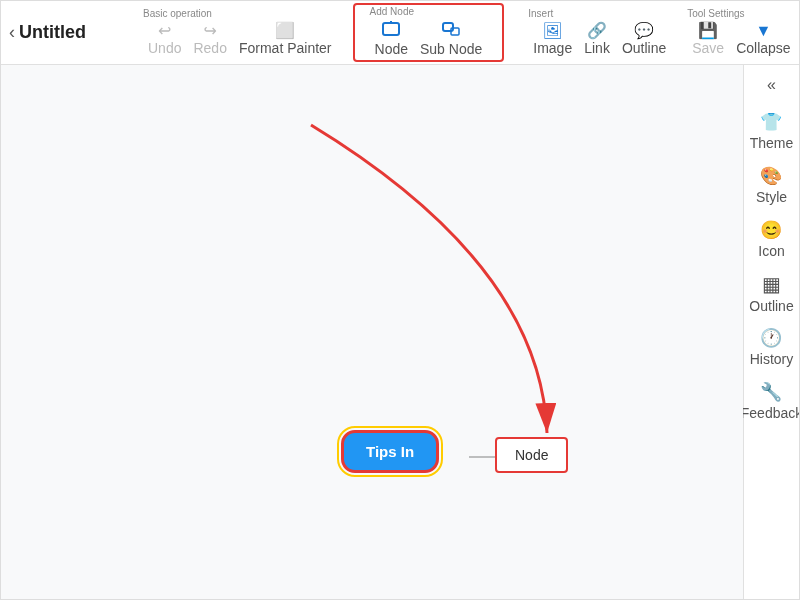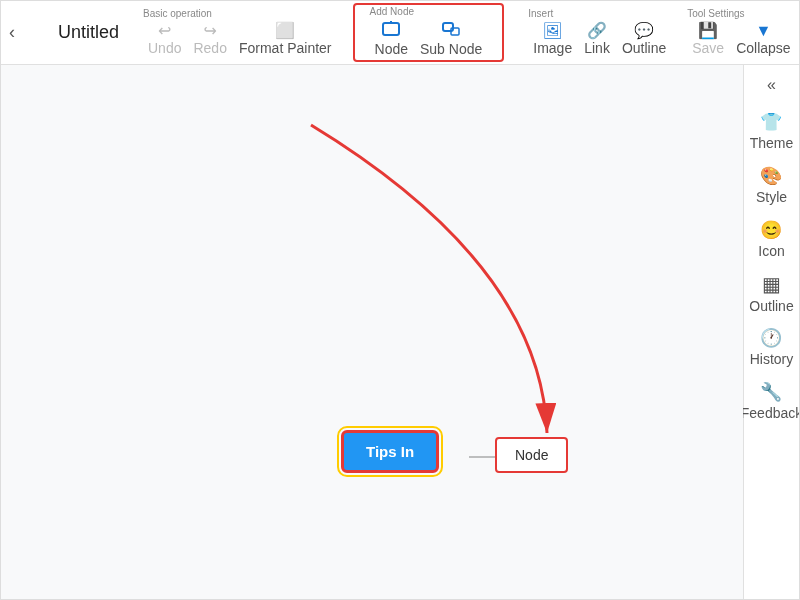--- a/index.html
+++ b/index.html
@@ -32,25 +32,24 @@
       align-items: center;
       justify-content: center;
       cursor: pointer;
       color: #555;
       font-size: 18px;
       margin-right: 4px;
     }
 
     .doc-title {
       font-size: 18px;
-      font-weight: 400;
+      font-weight: 700;
       color: #222;
       min-width: 100px;
       margin-right: 12px;
-      text-align: right;
     }
 
     .toolbar-divider {
       width: 1px;
       height: 40px;
       background: #e0e0e0;
       margin: 0 4px;
     }
 
     .toolbar-group {
@@ -210,21 +209,21 @@
 
     .node-tips-in {
       position: absolute;
       left: 340px;
       top: 365px;
       background: #2196F3;
       color: #fff;
       font-size: 15px;
       font-weight: 600;
       padding: 10px 22px;
-      border-radius: 6px;
+      border-radius: 14px;
       border: 3px solid #e53935;
       outline: 2px solid #ffcc00;
       outline-offset: 2px;
       white-space: nowrap;
       cursor: pointer;
       user-select: none;
     }
 
     .node-sub {
       position: absolute;

